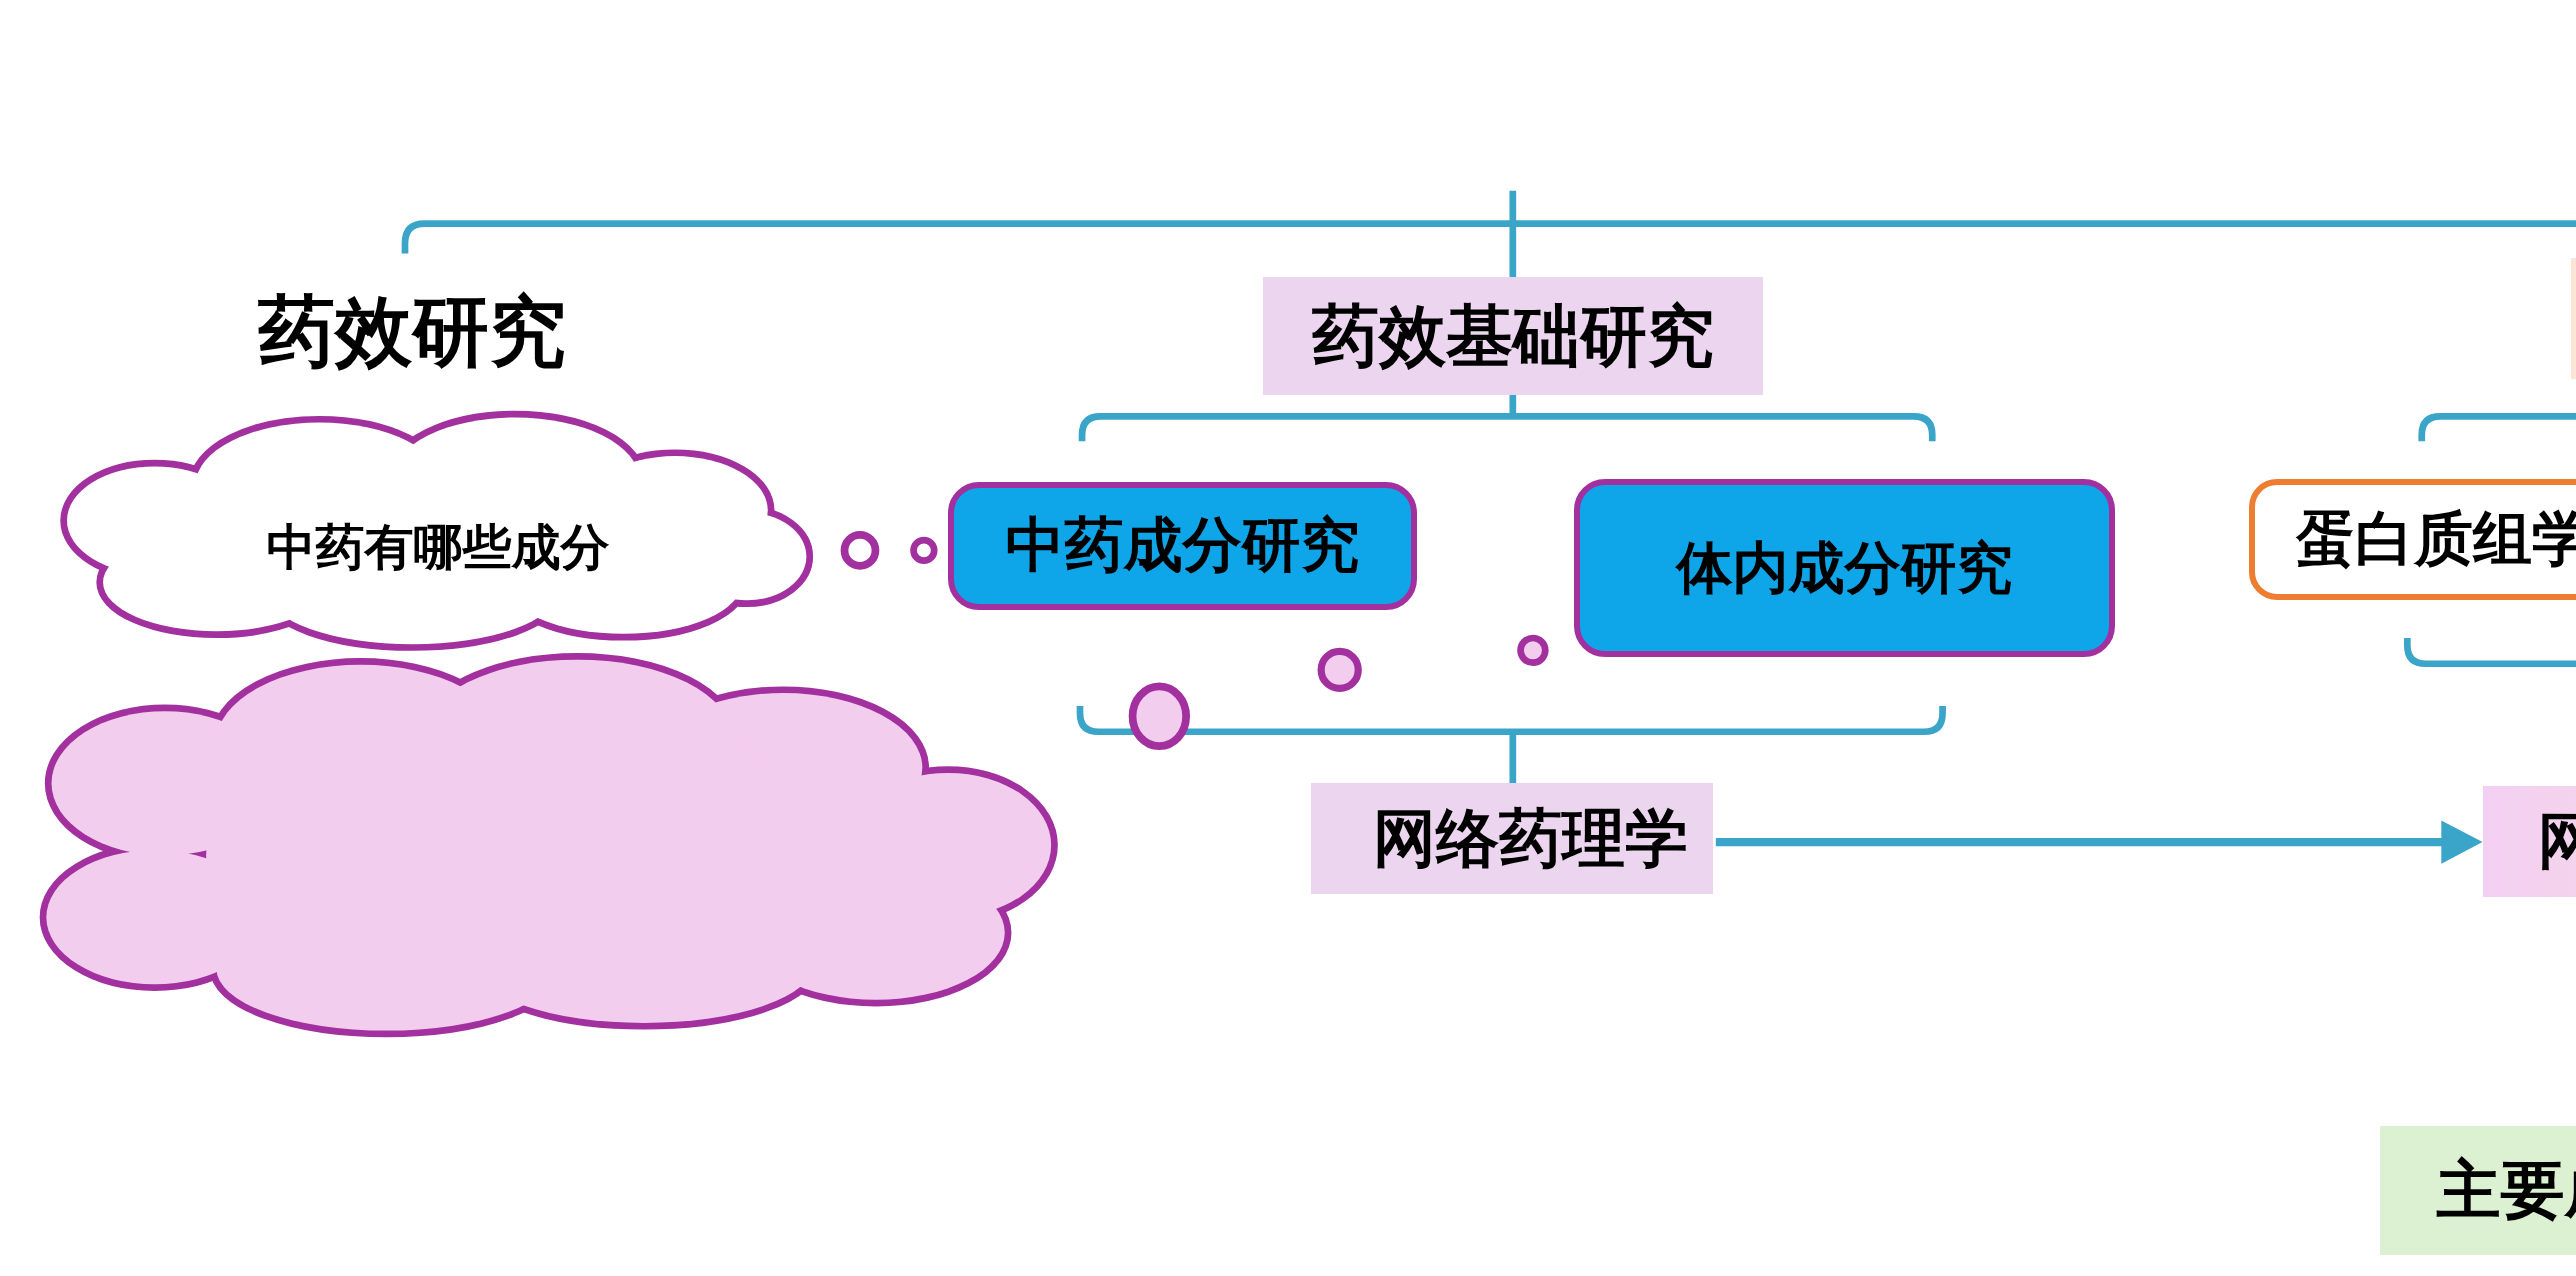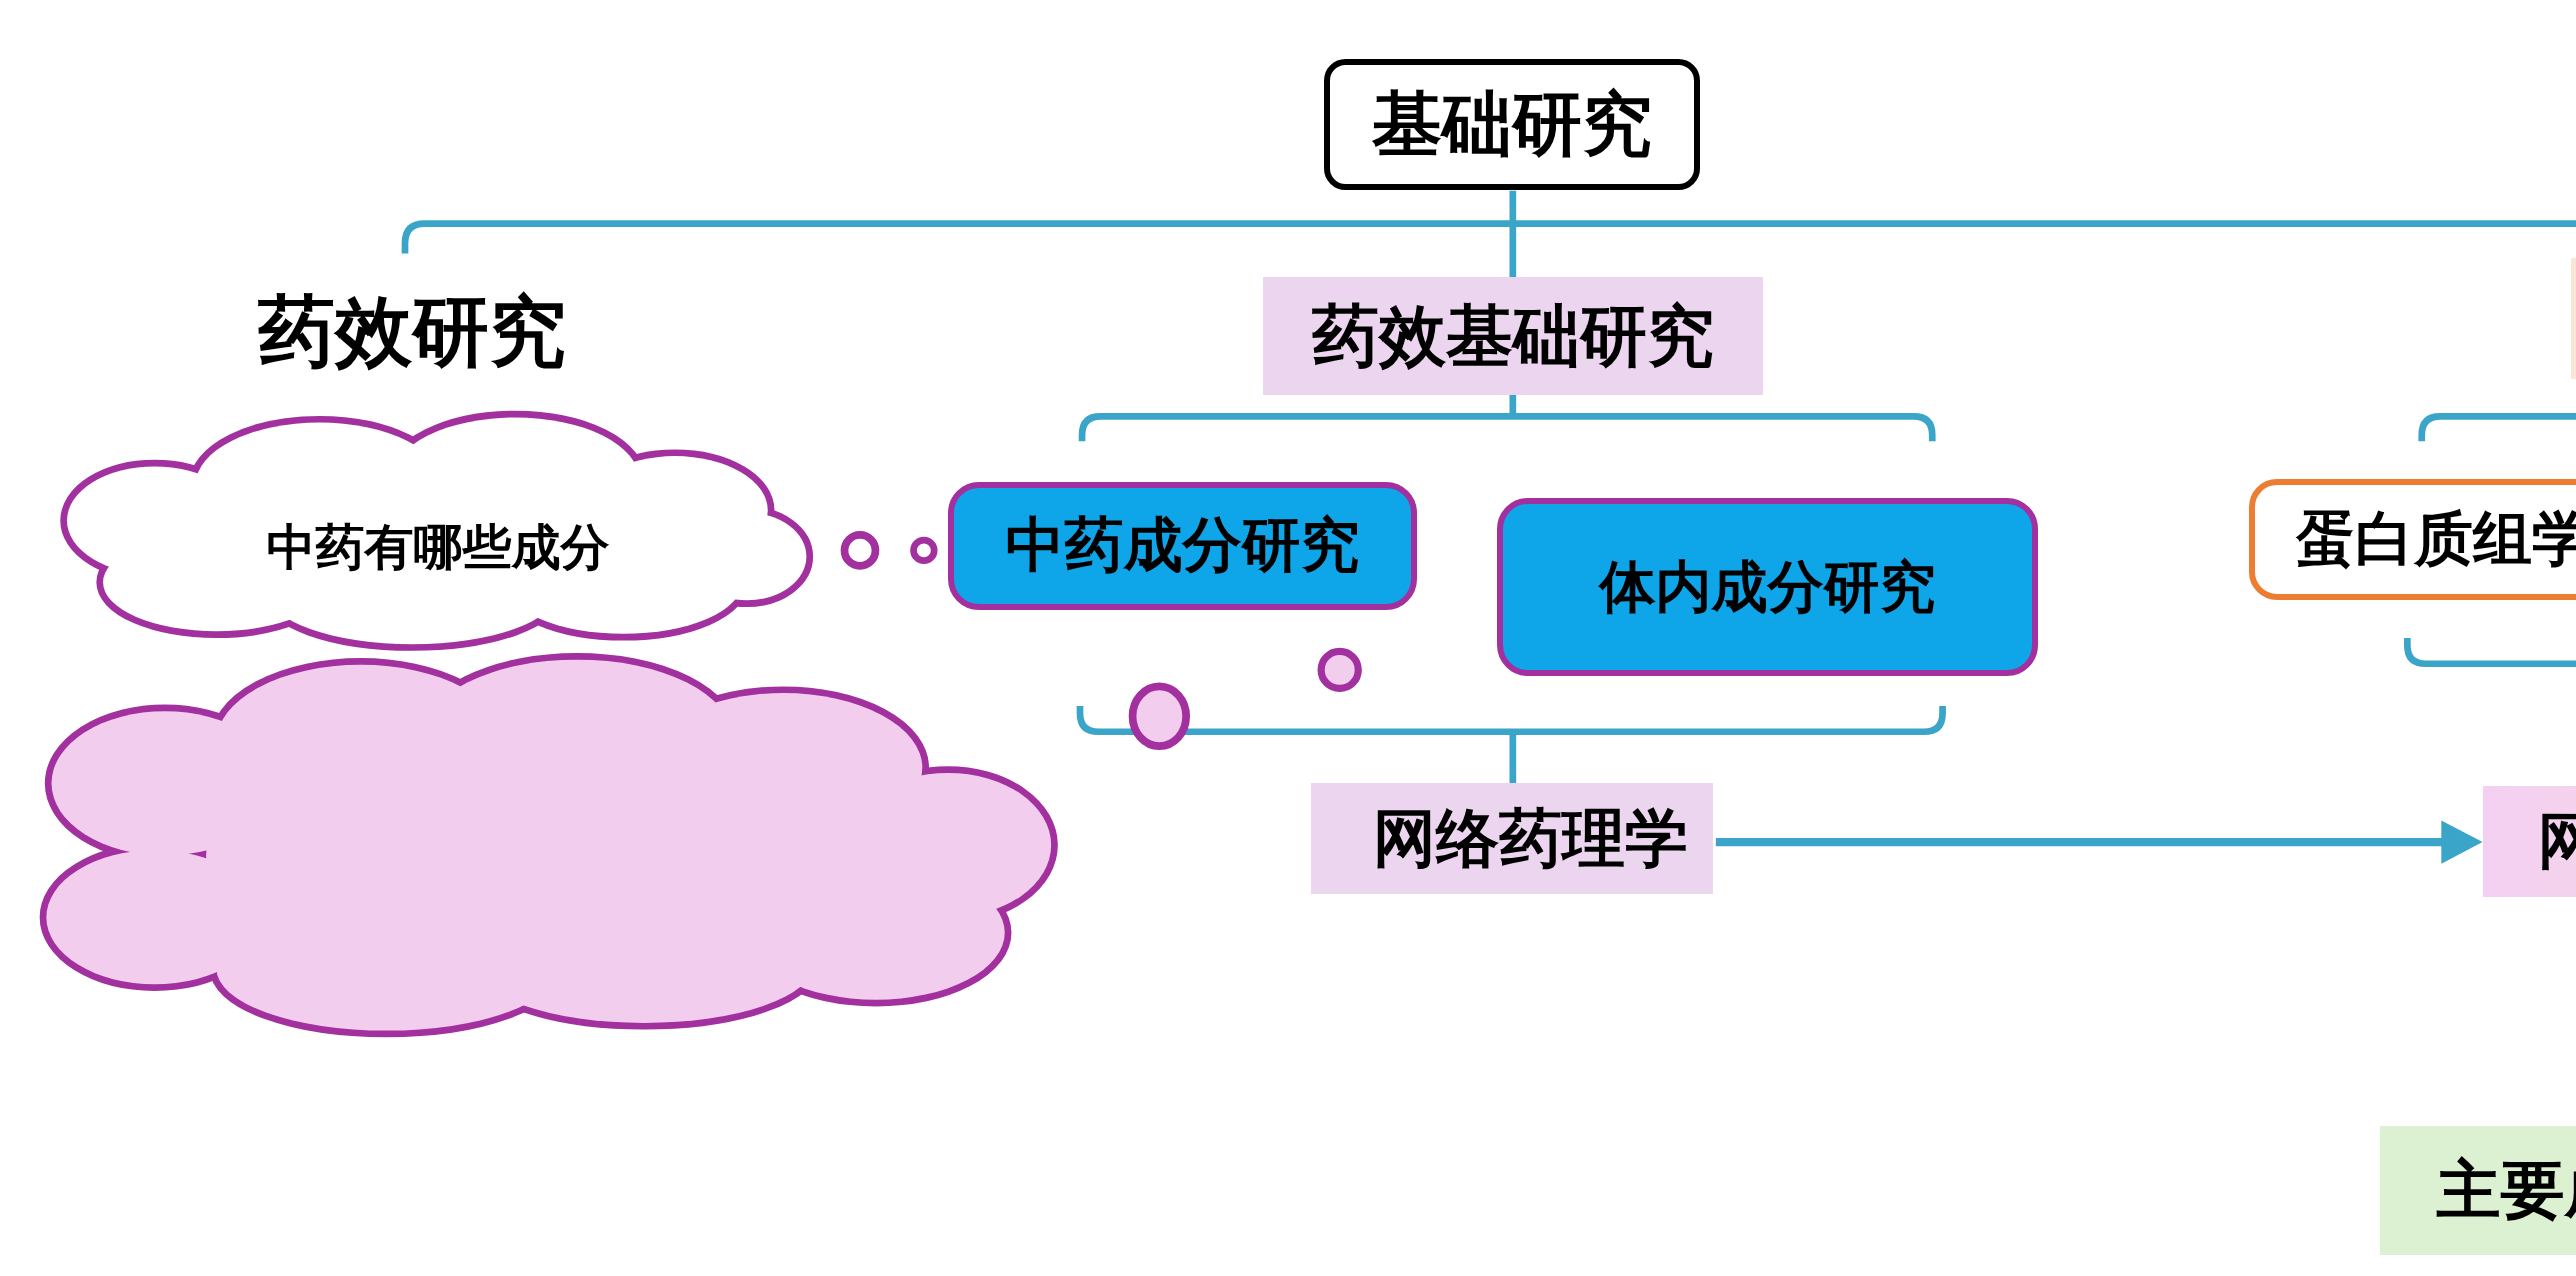--- a/index.html
+++ b/index.html
@@ -102,41 +102,38 @@
 
     <circle class="ring" cx="1669" cy="1068" r="30" stroke-width="15"></circle>
     <circle class="ring" cx="1793" cy="1068" r="20" stroke-width="13"></circle>
     <circle class="ring" cx="1898" cy="1063" r="14" stroke-width="12"></circle>
 
     <ellipse class="ring-pink" cx="2250" cy="1390" rx="52" ry="58" stroke-width="15"></ellipse>
     <circle class="ring-pink" cx="2600" cy="1300" r="36" stroke-width="14"></circle>
     <circle class="ring-pink" cx="2975" cy="1262" r="24" stroke-width="13"></circle>
   </svg>
 
-  <div class="node box-black" style="left:1324px;top:59px;width:376px;height:131px;font-size:70px;">
-    <span>基础研究</span>
-  </div>
 
   <div class="node" style="left:242px;top:286px;width:340px;height:93px;font-size:77px;">
     <span>药效研究</span>
   </div>
 
   <div class="node fill-pink" style="left:1263px;top:277px;width:500px;height:118px;font-size:67px;">
     <span>药效基础研究</span>
   </div>
 
   <div class="node fill-peach" style="left:2571px;top:258px;width:379px;height:121px;font-size:67px;">
     
   </div>
 
   <div class="node box-purple" style="left:948px;top:482px;width:469px;height:128px;font-size:59px;">
     <span>中药成分研究</span>
   </div>
 
-  <div class="node box-purple lines" style="left:1497px;top:479px;width:541px;height:178px;font-size:56px;line-height:1.32;margin-top:19px;">
+  <div class="node box-purple lines" style="left:1574px;top:479px;width:541px;height:178px;font-size:56px;line-height:1.32;">
     <span>体内成分研究</span>
   </div>
 
   <div class="node box-orange" style="left:2249px;top:479px;width:389px;height:121px;font-size:59px;">
     <span>蛋白质组学</span>
   </div>
 
   <div class="node fill-pink" style="left:1311px;top:783px;width:402px;height:111px;font-size:63px;padding-left:37px;">
     <span>网络药理学</span>
   </div>

